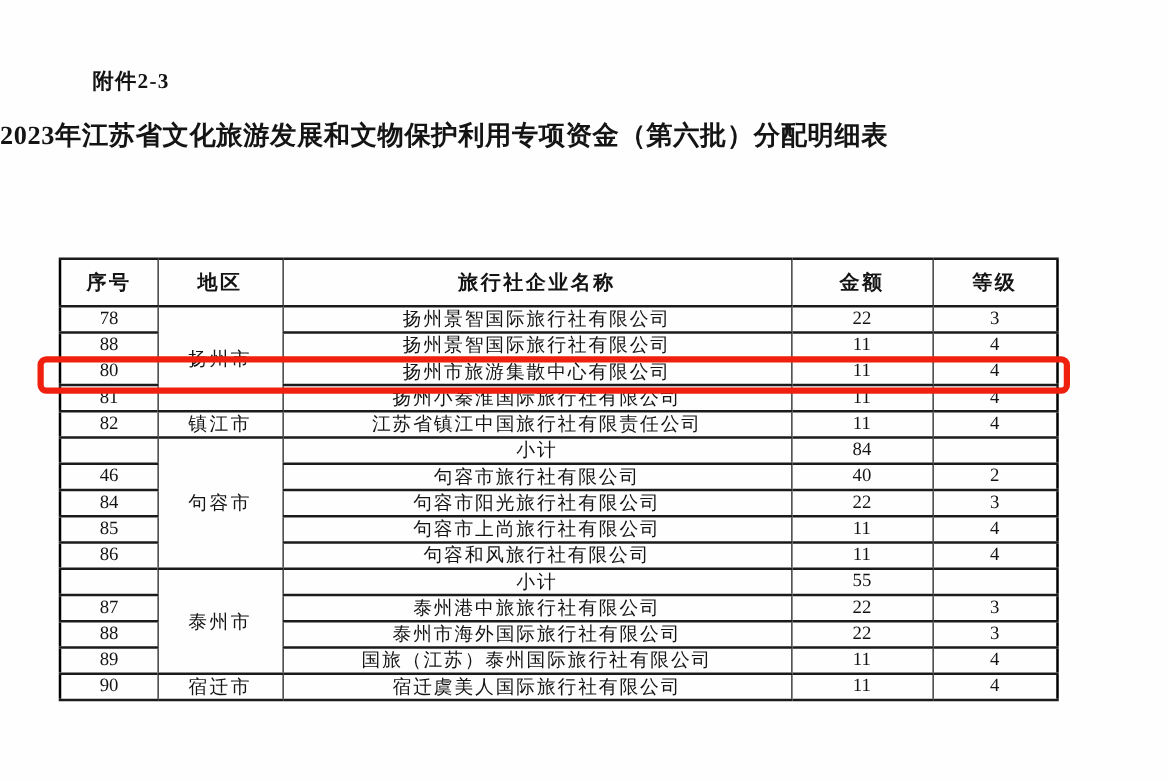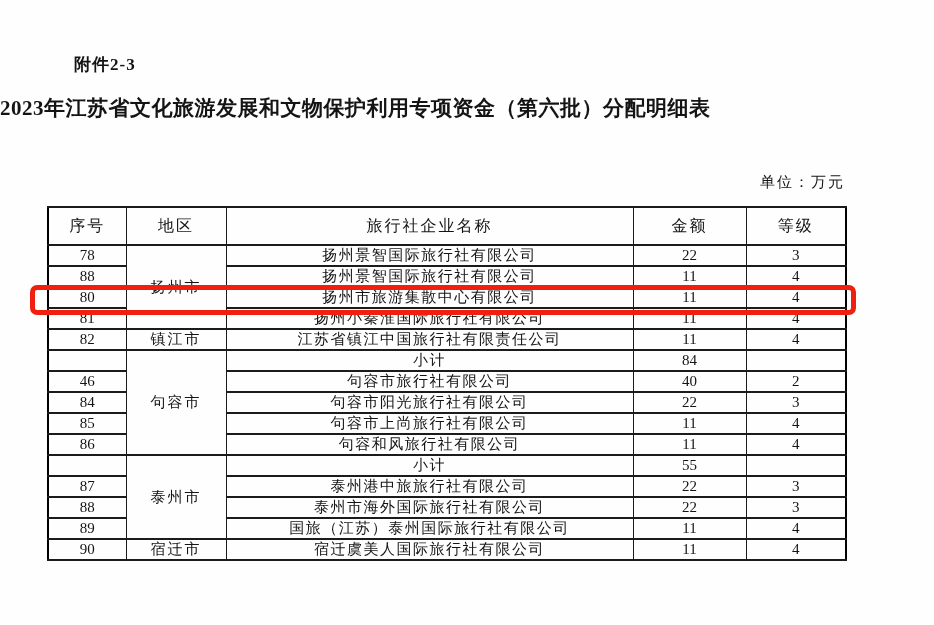--- a/index.html
+++ b/index.html
@@ -28,21 +28,21 @@
     border-collapse:collapse; table-layout:fixed;
     border:2px solid #000;
   }
   table.alloc th, table.alloc td {
     border-left:1px solid #1b1b1b; border-right:1px solid #1b1b1b;
     border-top:2px solid #1b1b1b; border-bottom:2px solid #1b1b1b;
     text-align:center; vertical-align:middle;
     overflow:hidden; white-space:nowrap;
   }
   table.alloc th {
-    height:38px; font-size:16px; font-weight:normal; letter-spacing:2px;
+    height:38px; font-size:16px; font-weight:bold; letter-spacing:2px;
   }
   table.alloc td { height:20px; font-size:15px; }
   td.c-name { letter-spacing:1.5px; }
   td.c-num  { font-size:16px; }
   td.c-region { letter-spacing:2px; }
   .highlight-box {
     position:absolute; left:30px; top:285px; width:826px; height:30px;
     border:5px solid #f0200f; border-radius:7px;
     pointer-events:none;
   }
@@ -51,21 +51,20 @@
 <body>
 
 <div class="page">
 
   <div class="attachment-label">附件2-3</div>
 
   <div class="title-block">
     <div class="title-line1">2023年江苏省文化旅游发展和文物保护利用专项资金（第六批）分配明细表</div>
   </div>
 
-  <div class="unit-note">单位：万元</div>
 
   <table class="alloc">
     <colgroup>
       <col style="width:78px">
         <col style="width:100px">
         <col style="width:407px">
       <col style="width:113px">
         <col style="width:100px">
     </colgroup>
     <thead>

